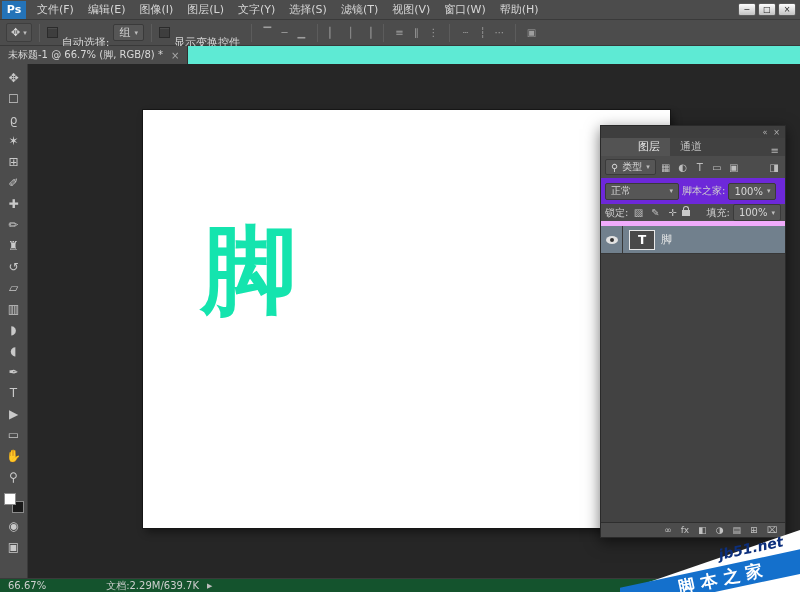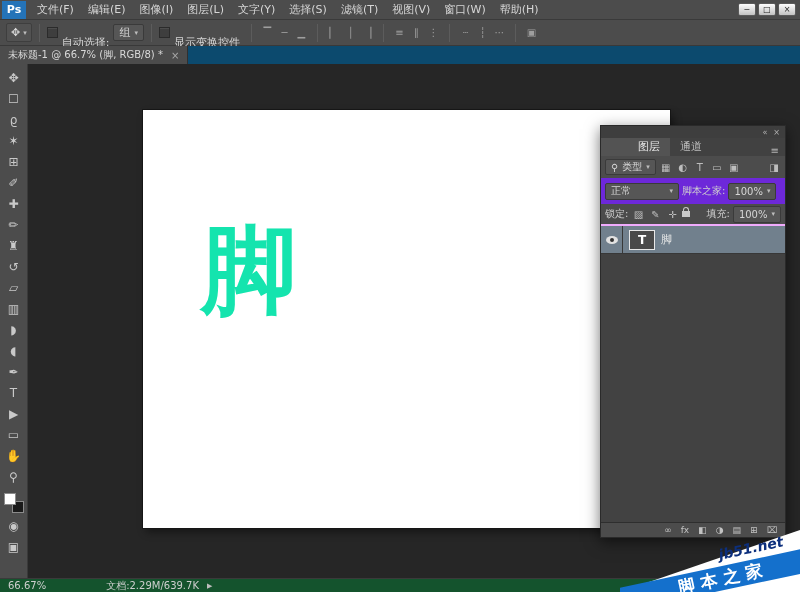--- a/index.html
+++ b/index.html
@@ -25,21 +25,21 @@
   .tool-preset { display:flex; align-items:center; gap:3px; padding:2px 4px; border:1px solid #3e3e3e;
     background:#525252; border-radius:2px; }
   .caret { font-size:7px; color:#bdbdbd; }
   .checkbox { width:11px; height:11px; background:#3e3e3e; border:1px solid #2b2b2b;
     box-shadow: inset 0 1px 0 rgba(255,255,255,.08); margin-right:4px; }
   .opt-label { margin-right:4px; white-space:nowrap;margin-top:20px; }
   .dropdown { display:inline-flex; align-items:center; gap:4px; height:17px; padding:0 5px;
     background:#565656; border:1px solid #3a3a3a; border-radius:2px; }
   .opt-icon { width:15px; text-align:center; color:#9f9f9f; font-size:10px; margin:0 1px; }
   
-  #tabbar { position:absolute; left:0; top:46px; width:800px; height:18px; background:#0c4a6e;
+  #tabbar { position:absolute; left:0; top:46px; width:800px; height:18px; background:#5eead4;
     display:flex; align-items:flex-end; }
   .doc-tab { height:18px; background:#4c4c4c; border-right:1px solid #303030;
     display:flex; align-items:center; padding:0 8px; gap:8px; font-size:10px; color:#d9d9d9; }
   .tab-close { color:#a9a9a9; font-size:10px; }
   
   #pasteboard { position:absolute; left:28px; top:64px; width:772px; height:514px; background:#262626; }
   #canvas { position:absolute; left:115px; top:46px; width:527px; height:418px; background:#ffffff;
     box-shadow:0 0 0 1px #161616, 3px 4px 8px rgba(0,0,0,.45); }
   #canvas-text { position:absolute; left:58px; top:112px; font-size:96px; line-height:1;
     font-weight:bold; color:#14e4ae; }
@@ -62,21 +62,21 @@
   .lp-tab { padding:0 10px; height:18px; line-height:18px; font-size:11px; background:#414141; color:#bdbdbd; }
   .lp-tab.active { background:#535353; color:#e8e8e8;padding-left:37px; }
   .lp-tabmenu { margin-left:auto; padding-right:6px; color:#b3b3b3; font-size:10px; }
   .lp-row { display:flex; align-items:center; padding:0 4px; gap:3px; }
   .lp-filter { height:22px; background:#4c4c4c; }
   .lp-filter .dropdown { height:16px; font-size:10px; }
   .p-icon { width:14px; text-align:center; color:#bdbdbd; font-size:10px; }
   .lp-blend { height:26px; background:#6d28d9; }
   .lp-blend .dropdown, .lp-lock .dropdown { height:17px; font-size:10px; }
   .lp-label { font-size:10px; color:#cfcfcf; white-space:nowrap; }
-  .lp-lock { height:22px; background:#4c4c4c; border-bottom:2px solid #f0abfc; }
+  .lp-lock { height:22px; background:#4c4c4c; border-bottom:5px solid #f0abfc; }
   .lp-list { flex:1; background:#424242; overflow:hidden; }
   .layer-row { height:28px; display:flex; align-items:center; border-bottom:1px solid #383838; }
   .layer-row.selected { background:#71808d; }
   .eye-cell { width:22px; align-self:stretch; display:flex; align-items:center; justify-content:center;
     border-right:1px solid #383838; }
   .eye { width:12px; height:8px; background:#e2e2e2; border-radius:50%; position:relative; }
   .eye::after { content:""; position:absolute; left:4px; top:2px; width:4px; height:4px;
     background:#333; border-radius:50%; }
   .thumb { width:26px; height:20px; margin:0 6px; display:flex; align-items:center; justify-content:center; }
   .thumb-text { background:#4a4a4a; border:1px solid #e8e8e8; color:#fff; font-weight:bold; font-size:12px; }

